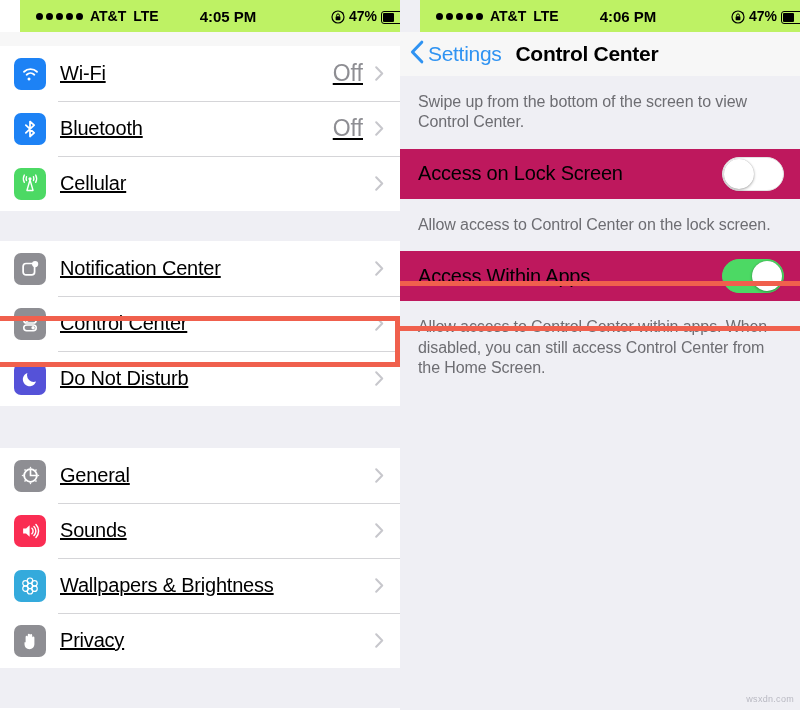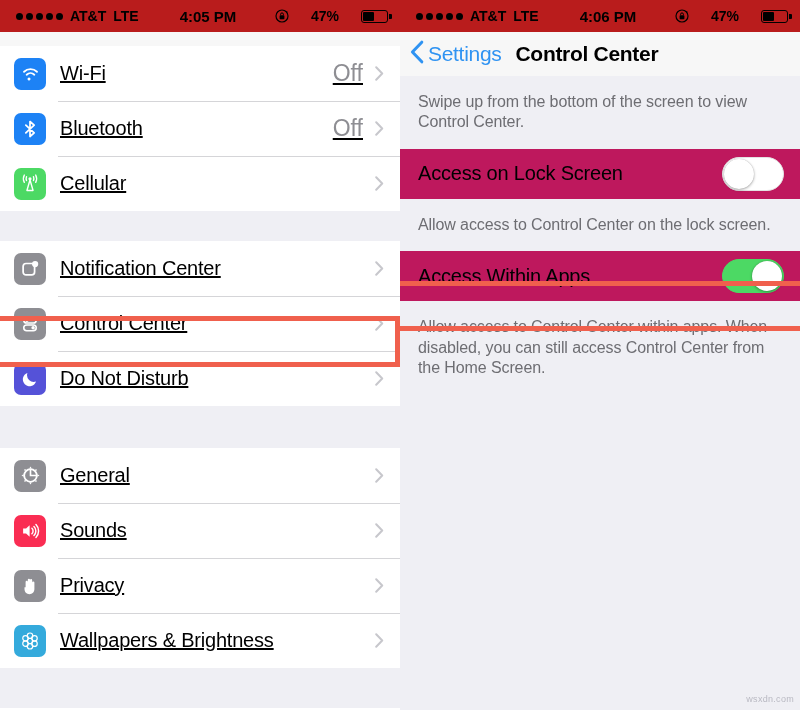--- a/index.html
+++ b/index.html
@@ -14,34 +14,35 @@
   .screens { display: flex; width: 800px; height: 710px; }
   .phone { width: 400px; height: 710px; position: relative; overflow: hidden; background: #efeff4; }
   .phone.left  { background: #ffffff; }
   .phone.right { background: #efeff4; }
 
   
   .statusbar {
     height: 32px; width: 100%;
     display: flex; align-items: center;
     font-size: 15px; font-weight: bold; color: #000;
-    background: #b91c1c;
+    background: #bef264;
     position: relative;
+    margin-left: 20px;
   }
   .sb-left { display: flex; align-items: center; gap: 7px; padding-left: 16px; }
   .sb-dots { display: flex; gap: 3px; align-items: center; }
   .sb-dots i { width: 7px; height: 7px; border-radius: 50%; background: #000; display: block; }
   .sb-carrier { font-size: 14px; font-weight: bold; letter-spacing: 0; }
   .sb-net { font-size: 14px; font-weight: bold; }
   .sb-time {
     position: absolute; left: 16px; right: 0; text-align: center;
     font-size: 15px; font-weight: bold; pointer-events: none;
   }
   .sb-right {
-    margin-left: auto; display: flex; align-items: center; gap: 22px;
+    margin-left: auto; display: flex; align-items: flex-end; gap: 4px;
     padding-right: 12px;
   }
   .lock-rot { width: 14px; height: 14px; position: relative; display:block; }
   .sb-batpct { font-size: 14px; font-weight: bold; }
   .battery { width: 27px; height: 13px; position: relative; }
   .battery .shell {
     position: absolute; inset: 0; border: 1.5px solid #000;
     border-radius: 3px;
   }
   .battery .fill {
@@ -306,35 +307,20 @@
         </span>
       </div>
       <div class="row">
         <span class="icon" style="background:#fa2d53;">
           <svg width="22" height="22" viewBox="0 0 24 24">
             <path d="M4.5 9.3h3.2L11.6 5.6v12.8L7.7 14.7H4.5z" fill="#fff"></path>
             <path d="M14.1 9.1a4 4 0 0 1 0 5.8M16.3 7a7 7 0 0 1 0 10M18.5 5a10 10 0 0 1 0 14" fill="none" stroke="#fff" stroke-width="1.6" stroke-linecap="round"></path>
           </svg>
         </span>
         <span class="row-label">Sounds</span>
-        <span class="row-right">
-          <span class="chev">
-            <svg width="9" height="15" viewBox="0 0 9 15">
-                <path d="M1.2 1.2L7.2 7.5l-6 6.3" fill="none" stroke="#c7c7cc" stroke-width="2" stroke-linecap="round" stroke-linejoin="round"></path>
-              </svg>
-          </span>
-        </span>
-      </div>
-      <div class="row">
-        <span class="icon" style="background:#8e8e93;">
-          <svg width="22" height="22" viewBox="0 0 24 24">
-            <path d="M7.2 13.4V7.6a1.2 1.2 0 0 1 2.4 0v4.2V5.3a1.2 1.2 0 0 1 2.4 0v6.5V5.6a1.2 1.2 0 0 1 2.4 0v6.2V8.2a1.2 1.2 0 0 1 2.4 0v7.2c0 3.3-2.2 5.6-5.4 5.6s-5.4-2.3-5.4-5.6v-2z" fill="#fff"></path>
-          </svg>
-        </span>
-        <span class="row-label">Privacy</span>
         <span class="row-right">
           <span class="chev">
             <svg width="9" height="15" viewBox="0 0 9 15">
                 <path d="M1.2 1.2L7.2 7.5l-6 6.3" fill="none" stroke="#c7c7cc" stroke-width="2" stroke-linecap="round" stroke-linejoin="round"></path>
               </svg>
           </span>
         </span>
       </div>
       <div class="row">
         <span class="icon" style="background:#34aadc;">
@@ -352,20 +338,35 @@
         </span>
         <span class="row-label">Wallpapers &amp; Brightness</span>
         <span class="row-right">
           <span class="chev">
             <svg width="9" height="15" viewBox="0 0 9 15">
                 <path d="M1.2 1.2L7.2 7.5l-6 6.3" fill="none" stroke="#c7c7cc" stroke-width="2" stroke-linecap="round" stroke-linejoin="round"></path>
               </svg>
           </span>
         </span>
       </div>
+      <div class="row">
+        <span class="icon" style="background:#8e8e93;">
+          <svg width="22" height="22" viewBox="0 0 24 24">
+            <path d="M7.2 13.4V7.6a1.2 1.2 0 0 1 2.4 0v4.2V5.3a1.2 1.2 0 0 1 2.4 0v6.5V5.6a1.2 1.2 0 0 1 2.4 0v6.2V8.2a1.2 1.2 0 0 1 2.4 0v7.2c0 3.3-2.2 5.6-5.4 5.6s-5.4-2.3-5.4-5.6v-2z" fill="#fff"></path>
+          </svg>
+        </span>
+        <span class="row-label">Privacy</span>
+        <span class="row-right">
+          <span class="chev">
+            <svg width="9" height="15" viewBox="0 0 9 15">
+                <path d="M1.2 1.2L7.2 7.5l-6 6.3" fill="none" stroke="#c7c7cc" stroke-width="2" stroke-linecap="round" stroke-linejoin="round"></path>
+              </svg>
+          </span>
+        </span>
+      </div>
     </div>
 
     <div class="group-gap" style="height:40px;"></div>
 
     <div class="highlight" id="hl-control-center" style="border-color: rgb(240, 96, 77);"></div>
   </div>
 
   <div class="phone right">
 
     <div class="statusbar">

